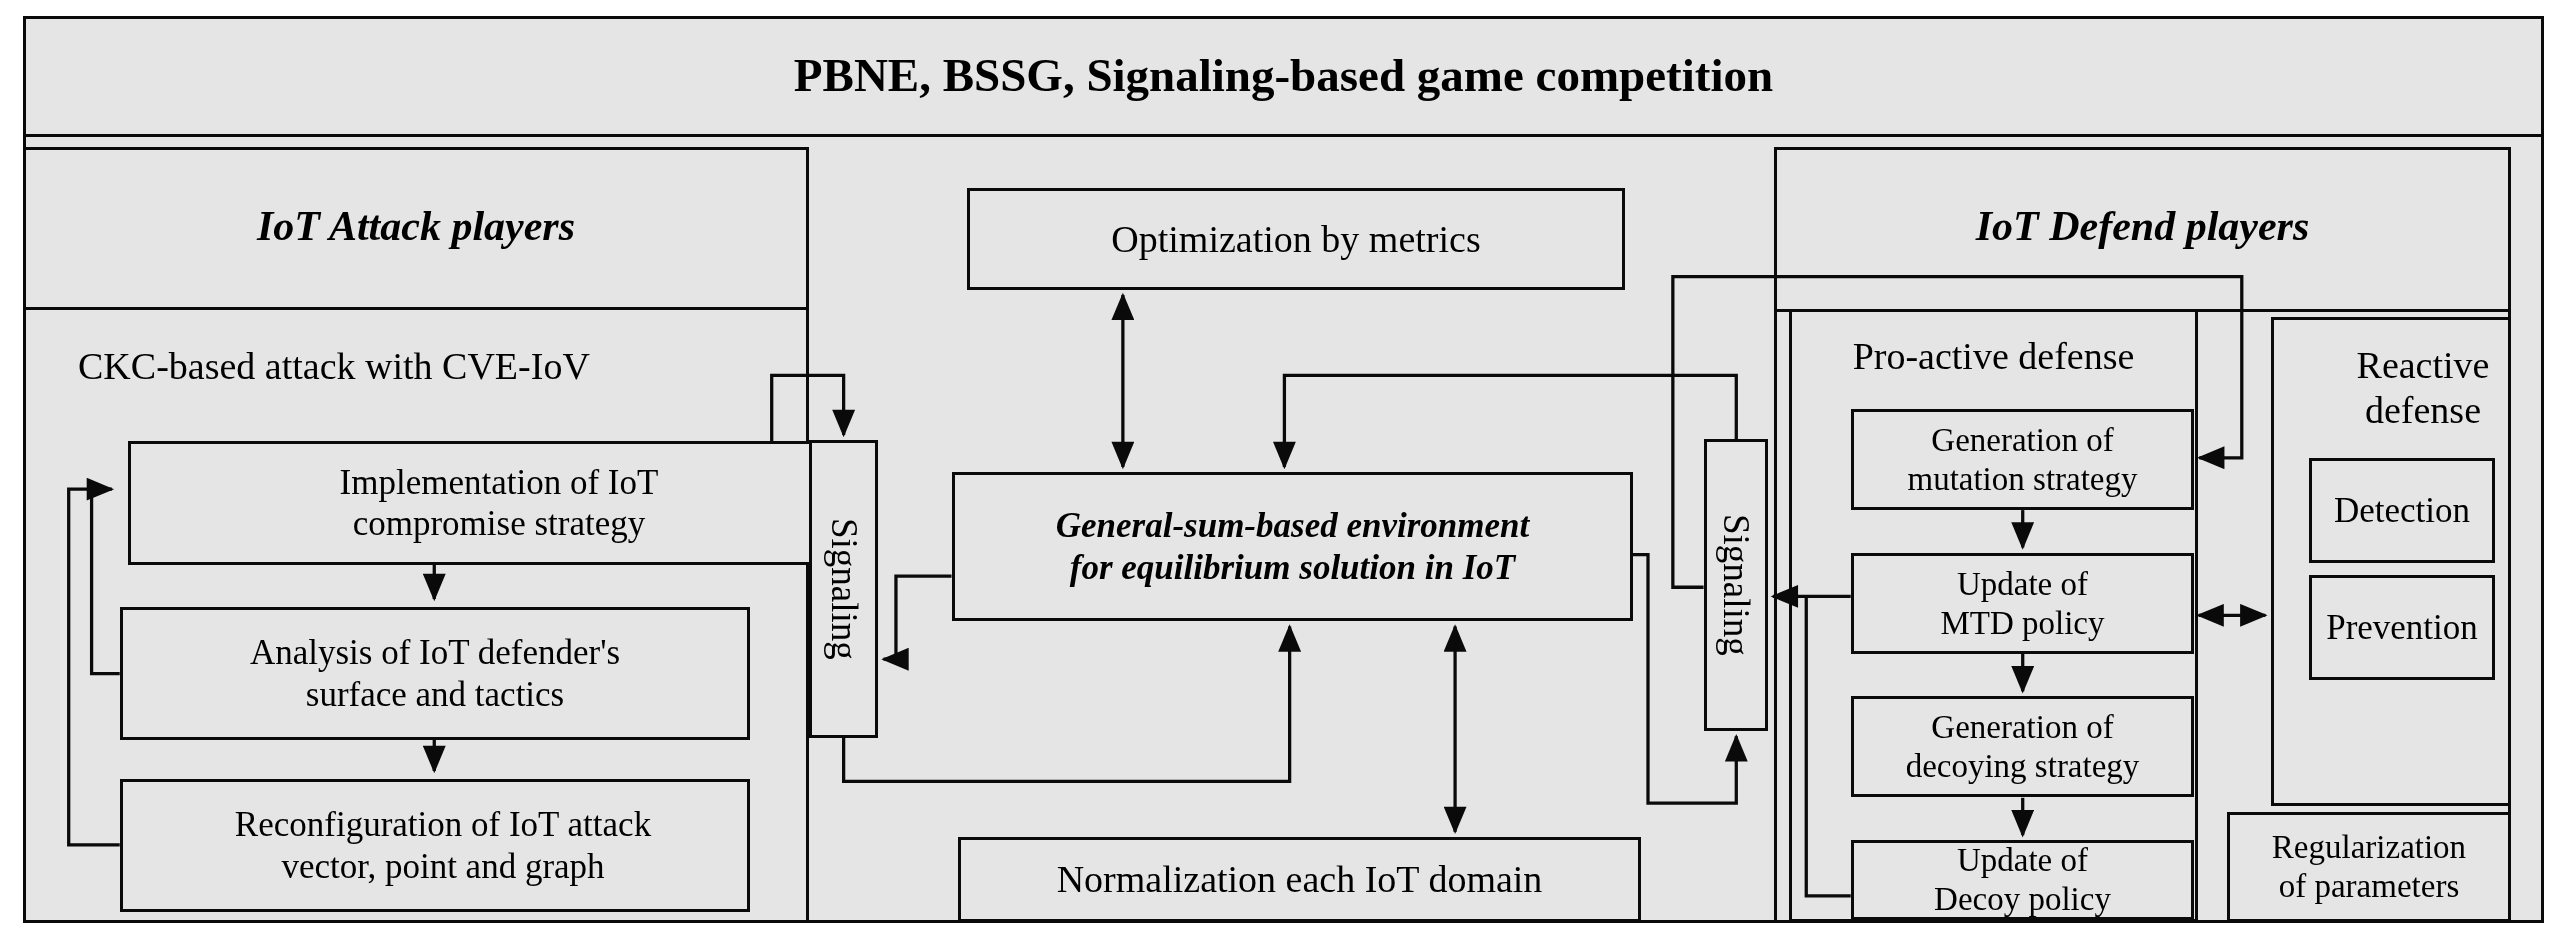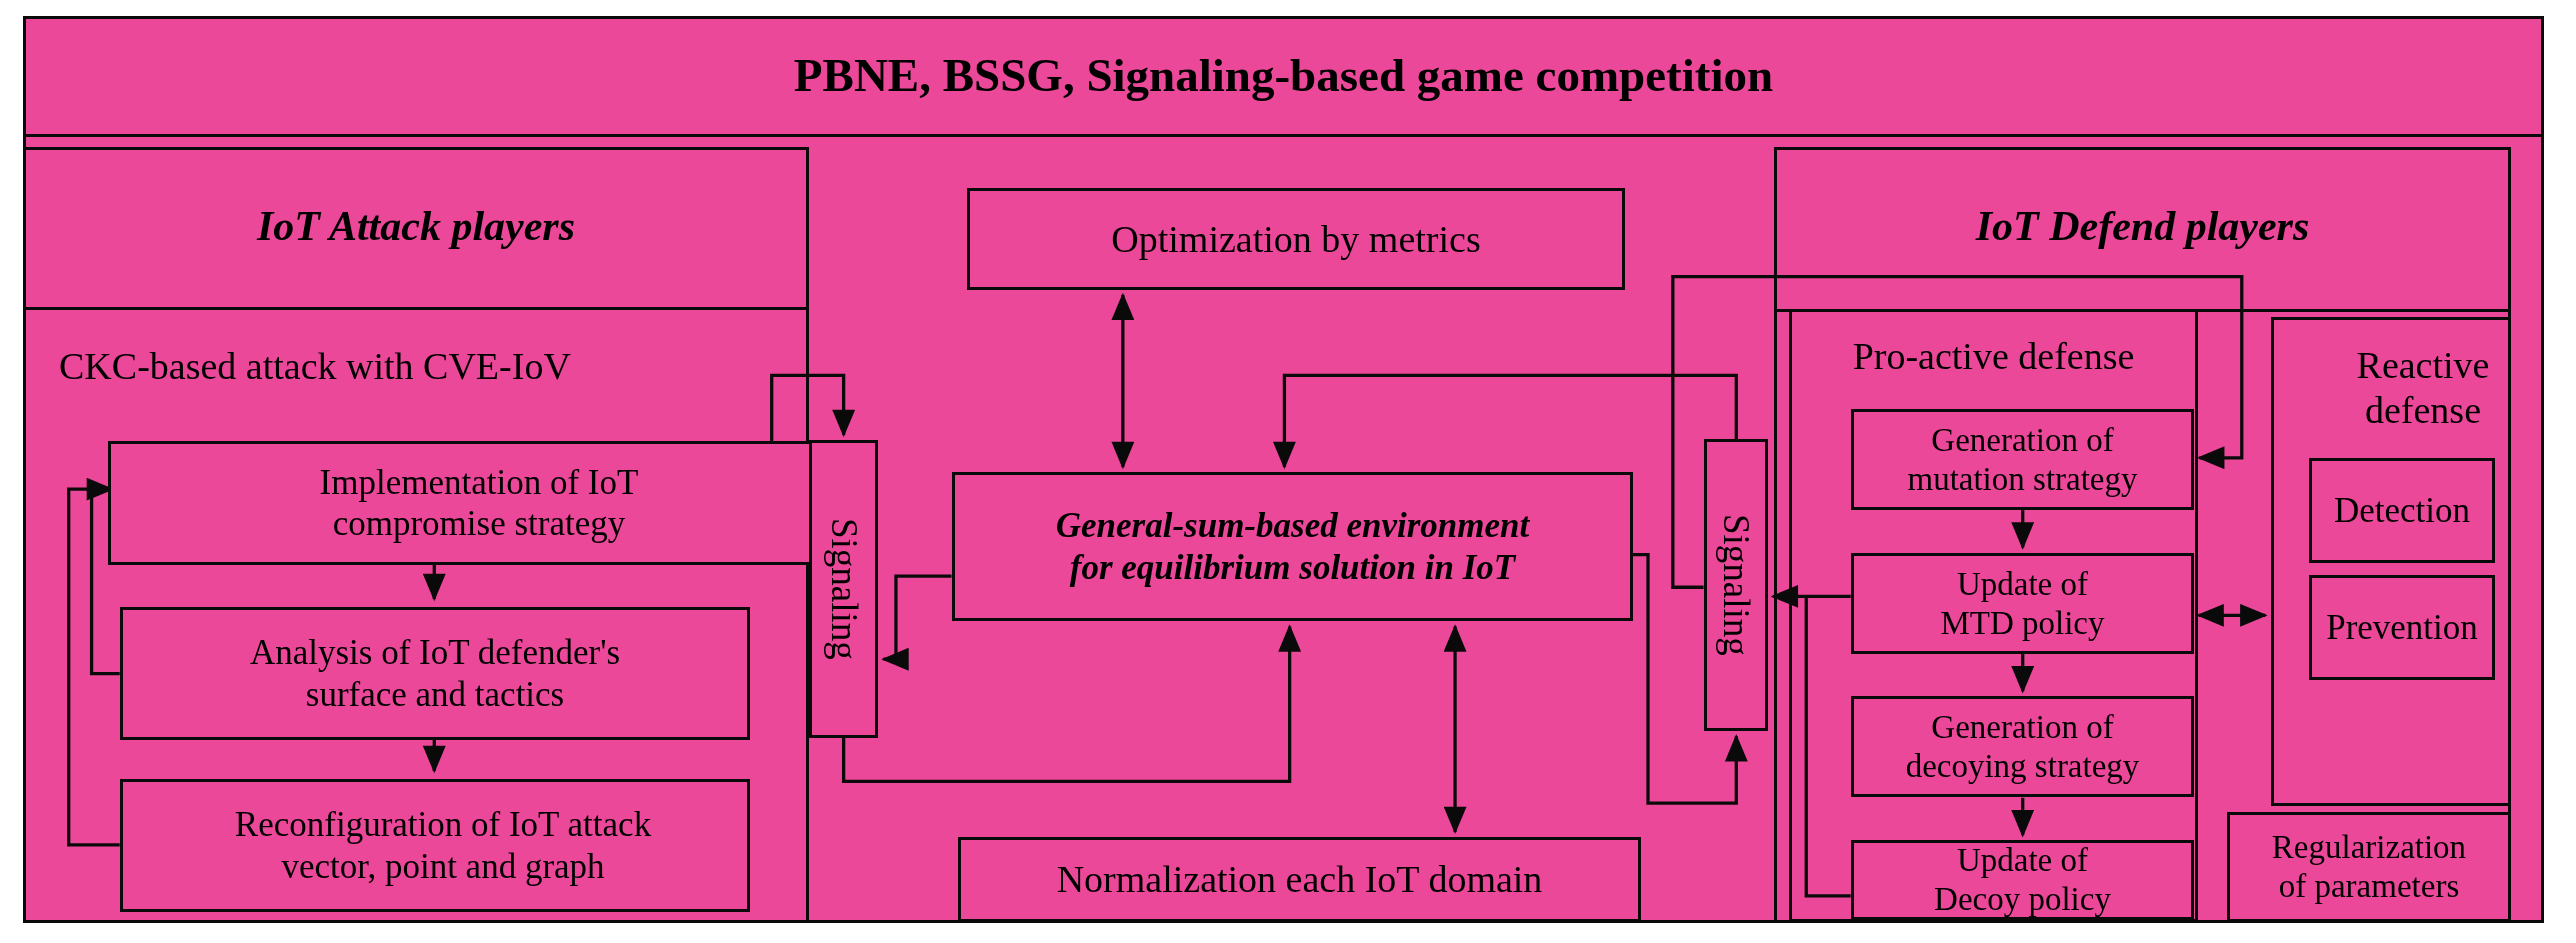--- a/index.html
+++ b/index.html
@@ -2,26 +2,26 @@
 <html style="font-size:10.5px"><head>
 <meta charset="utf-8">
 <style>
   html,body{margin:0;padding:0;background:#e8e8e8;}
   #stage{
     position:relative;width:2576px;height:943px;background:#ffffff;
     font-family:"Liberation Serif","DejaVu Serif",serif;color:#000;
     overflow:hidden;
   }
   .box{
-    position:absolute;box-sizing:border-box;border:3.3px solid #0a0a0a;background:#ec4899;
+    position:absolute;box-sizing:border-box;border:3.3px solid #0a0a0a;background:#e5e5e5;
     display:flex;align-items:center;justify-content:center;text-align:center;
     white-space:pre-line;line-height:1.18;
   }
   .noborder{border:none;background:transparent;}
-  .leftalign{justify-content:flex-start;text-align:right;}
+  .leftalign{justify-content:flex-start;text-align:right;margin-left:19px;}
   .sect-head{font-weight:bold;font-style:italic;font-size:42px;}
   .big{font-size:38px;}
   .mid{font-size:35px;}
   .small{font-size:33px;}
   .bolditalic{font-weight:bold;font-style:italic;}
   .vwrap{overflow:visible;}
   .vtext{transform:rotate(90deg);white-space:nowrap;font-size:37px;}
   #wires{position:absolute;left:0;top:0;z-index:2;pointer-events:none;}
   .layer1{z-index:1;} .layer3{z-index:3;}
   #title-band{position:absolute;left:23px;top:16.3px;width:2521px;height:118px;
@@ -36,21 +36,21 @@
   <div class="box layer1" style="left:23px;top:16.3px;width:2521px;height:907px;border-width:3.9px;"></div>
   <div class="box layer1" style="left:23px;top:134px;width:2521px;height:3.3px;border:none;background:#0a0a0a;"></div>
 
   <div id="title-band">PBNE, BSSG, Signaling-based game competition</div>
 
   <div class="box layer1" style="left:23px;top:147px;width:786px;height:776px;"></div>
   <div class="box layer3 sect-head noborder" style="left:23px;top:147px;width:786px;height:160px;">IoT Attack players</div>
   <div class="box layer1" style="left:23px;top:307px;width:786px;height:3.3px;border:none;background:#0a0a0a;"></div>
   <div class="box layer3 big noborder leftalign" style="left:59px;top:330px;width:732px;height:72px;">CKC-based attack with CVE-IoV</div>
 
-  <div class="box layer3 mid" style="left:108px;top:441px;width:742px;height:124px;">Implementation of IoT
+  <div class="box layer3 mid" style="left:128px;top:441px;width:742px;height:124px;">Implementation of IoT
 compromise strategy</div>
   <div class="box layer3 mid" style="left:120px;top:607px;width:630px;height:133px;">Analysis of IoT defender's
 surface and tactics</div>
   <div class="box layer3 mid" style="left:120px;top:779px;width:630px;height:133px;padding-left:16px;">Reconfiguration of IoT attack
 vector, point and graph</div>
 
   <div class="box layer3 vwrap" style="left:809px;top:440px;width:69px;height:298px;">
     <span class="vtext">Signaling</span>
   </div>
   <div class="box layer3 vwrap" style="left:1704px;top:439px;width:64px;height:292px;">

